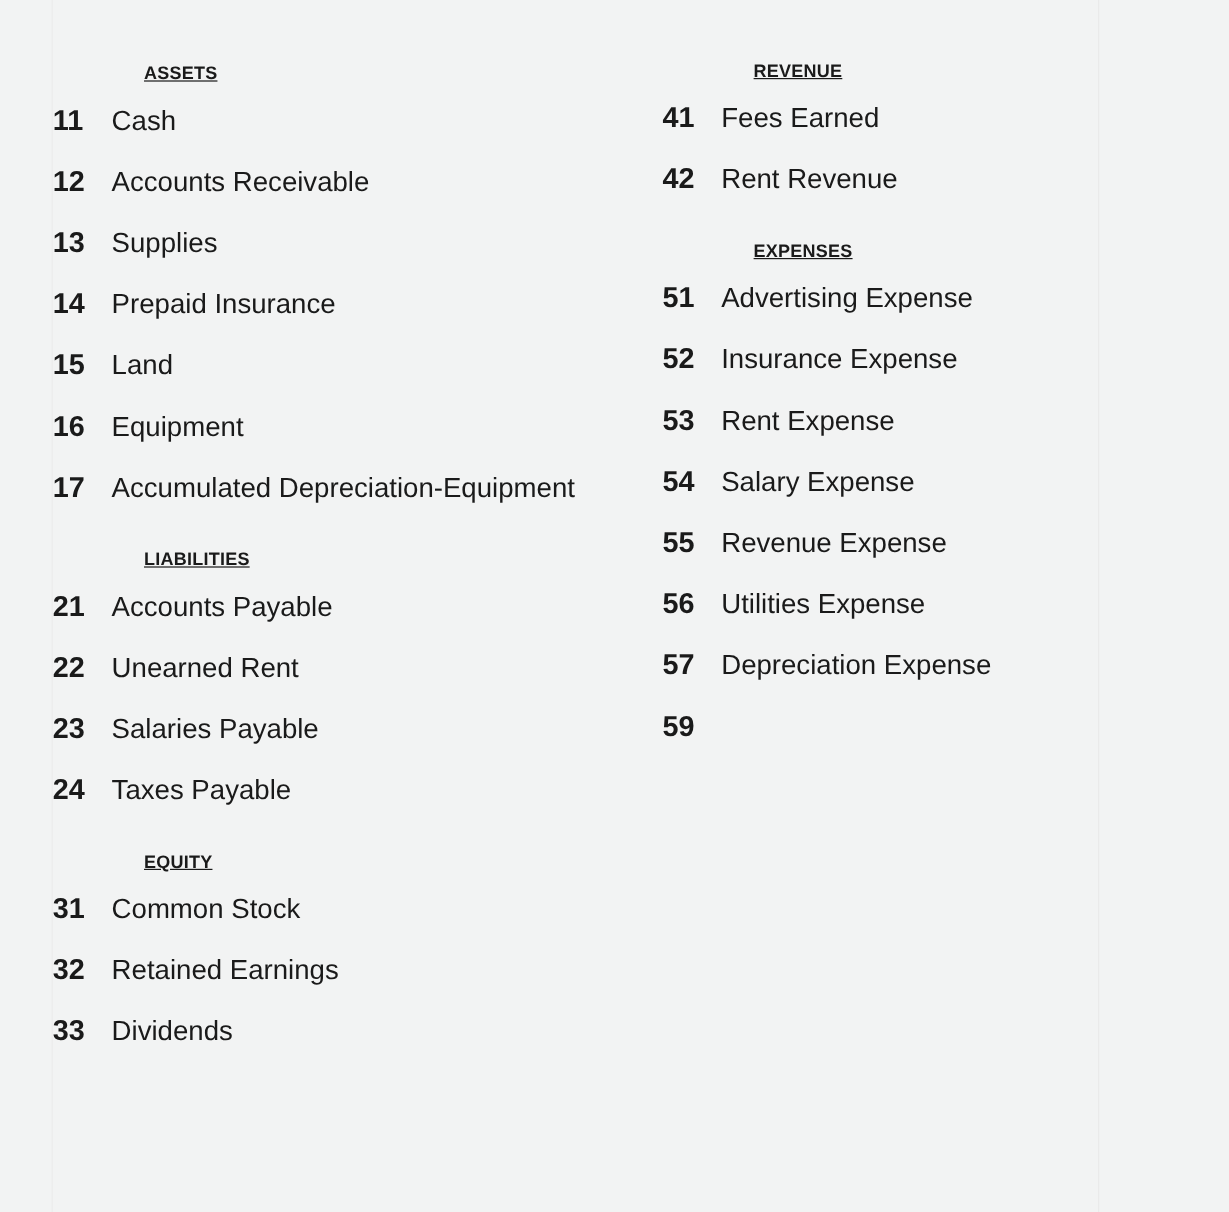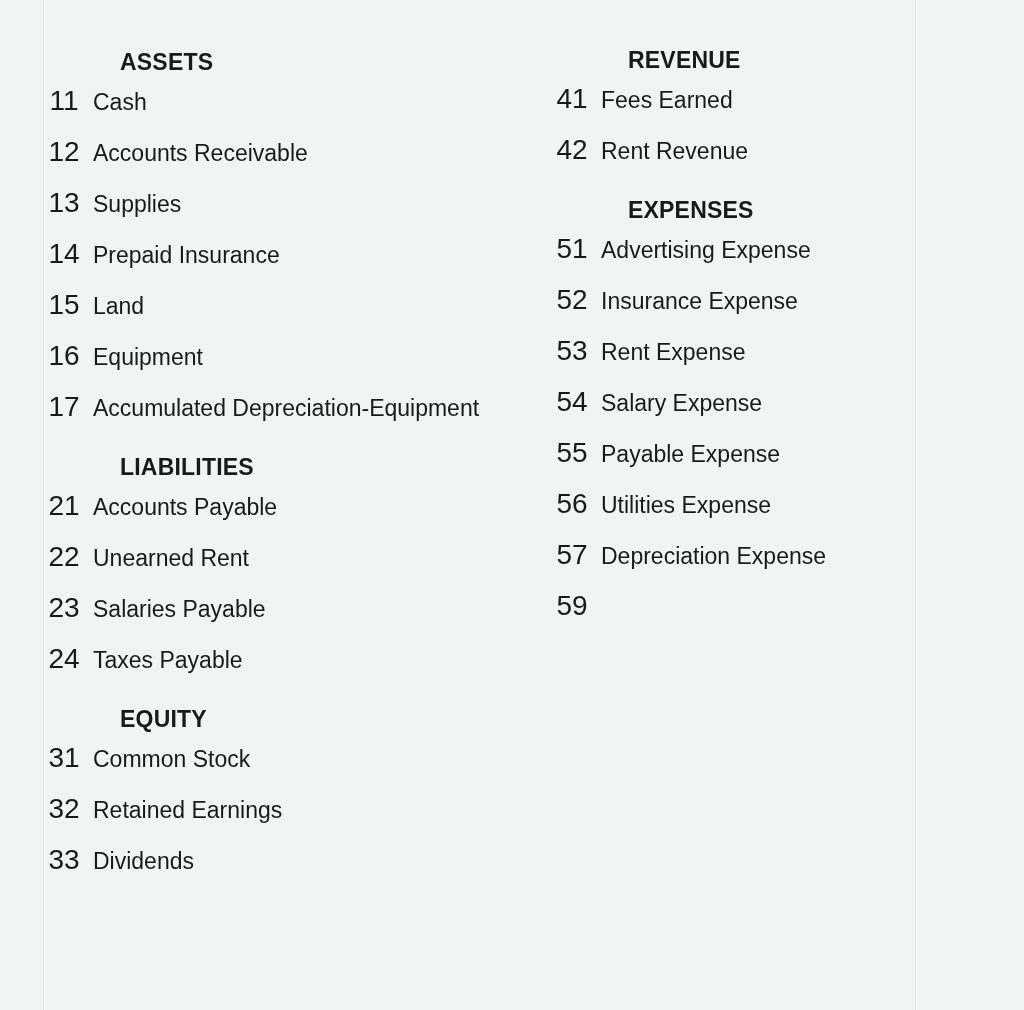--- a/index.html
+++ b/index.html
@@ -62,48 +62,50 @@
 
   .section {
     margin: 0;
     padding: 0;
   }
   .section + .section {
     margin-top: 22px;
   }
 
   .section-header {
-    font-size: 23px;
+    font-size: 15px;
     font-weight: bold;
     letter-spacing: 0.2px;
     line-height: 26px;
     padding-left: 76px;
     white-space: nowrap;
+    text-decoration: underline;
   }
 
   .accounts {
     list-style: none;
     margin: 0;
     padding: 0;
   }
 
   .account-row {
     display: flex;
     align-items: baseline;
     height: 51px;
     line-height: 51px;
     white-space: nowrap;
   }
 
   .account-number {
     width: 40px;
     min-width: 40px;
-    text-align: center;
-    font-size: 28px;
+    text-align: left;
+    font-size: 24px;
     line-height: 51px;
+    font-weight: bold;
   }
 
   .account-name {
     padding-left: 9px;
     font-size: 23px;
     line-height: 51px;
   }
 
   
   .col-left  .section:first-child { padding-top: 49px; }
@@ -220,21 +222,21 @@
               <li class="account-row">
                 <span class="account-number">53</span>
                 <span class="account-name">Rent Expense</span>
               </li>
               <li class="account-row">
                 <span class="account-number">54</span>
                 <span class="account-name">Salary Expense</span>
               </li>
               <li class="account-row">
                 <span class="account-number">55</span>
-                <span class="account-name">Payable Expense</span>
+                <span class="account-name">Revenue Expense</span>
               </li>
               <li class="account-row">
                 <span class="account-number">56</span>
                 <span class="account-name">Utilities Expense</span>
               </li>
               <li class="account-row">
                 <span class="account-number">57</span>
                 <span class="account-name">Depreciation Expense</span>
               </li>
               <li class="account-row">

